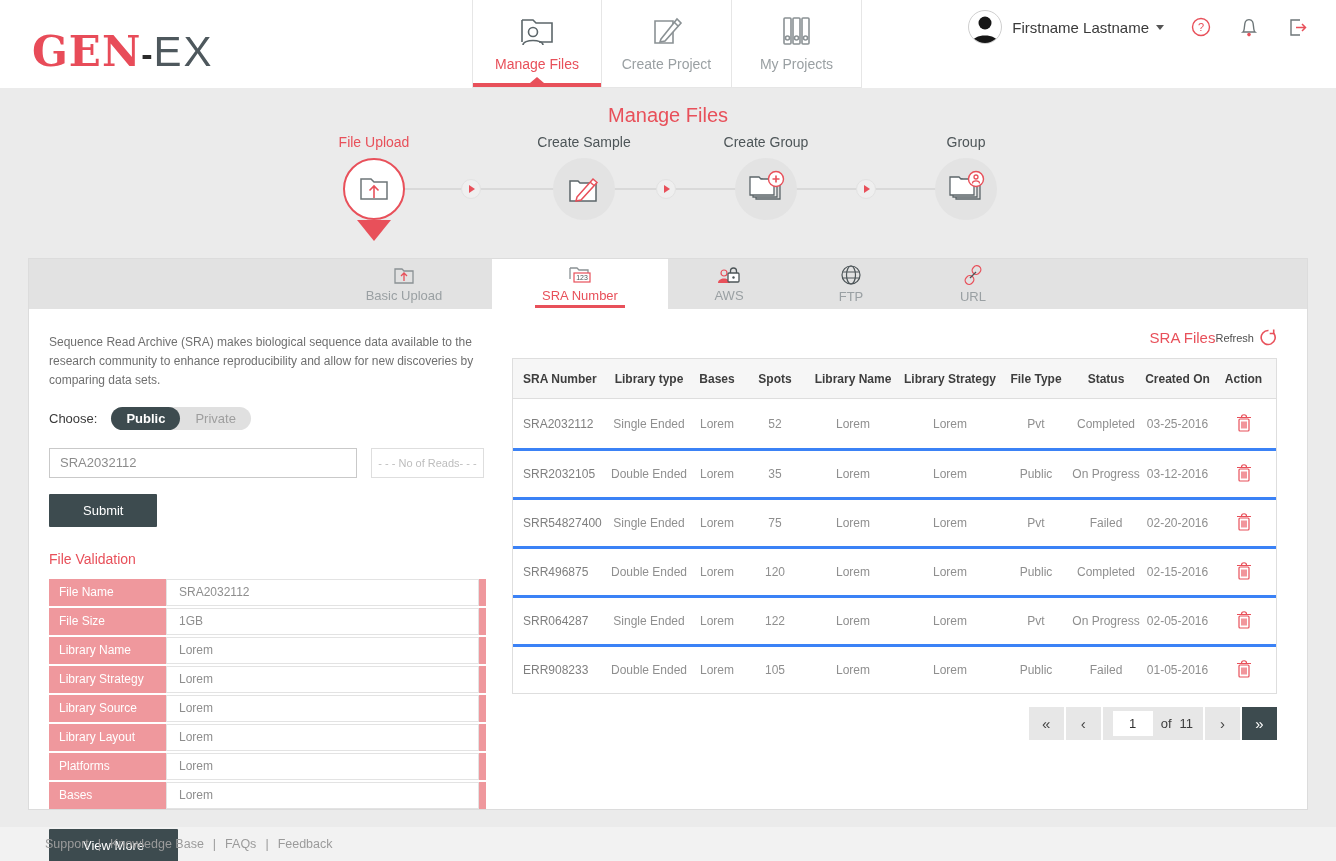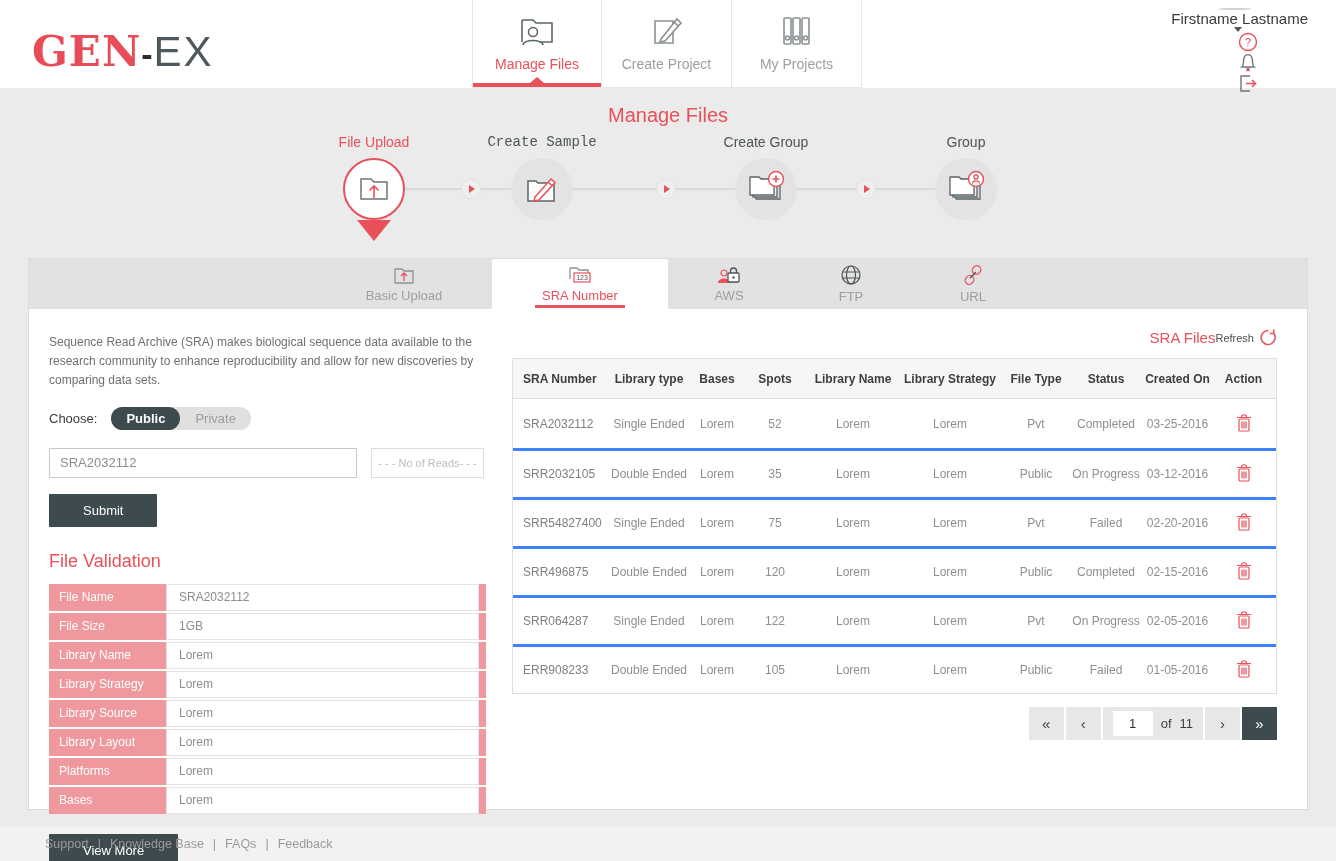--- a/index.html
+++ b/index.html
@@ -17,21 +17,21 @@
   .nav-tab { width:130px; height:88px; background:#fff; border:1px solid #e6e6e6; border-top:none;
              display:flex; flex-direction:column; align-items:center; justify-content:center; gap:9px;
              position:relative; cursor:pointer; }
   .nav-tab + .nav-tab { border-left:none; }
   .nav-tab .lbl { font-size:14px; color:#9aa0a3; }
   .nav-tab.active .lbl { color:#e8505a; }
   .nav-tab.active::after { content:""; position:absolute; left:0; right:0; bottom:0; height:4px; background:#e8505a; }
   .nav-tab.active::before { content:""; position:absolute; bottom:4px; left:50%; margin-left:-7px;
              border-left:7px solid transparent; border-right:7px solid transparent; border-bottom:6px solid #e8505a; }
 
-  .user-area { position:absolute; right:28px; top:8px; height:38px; display:flex; align-items:center;flex-direction:column; }
+  .user-area { position:absolute; right:28px; top:8px; height:38px; display:flex; align-items:center; }
   .avatar { width:34px; height:34px; border-radius:50%; border:1px solid #cfcfcf; background:#fff; overflow:hidden; }
   .user-name { margin-left:10px; font-size:15px; color:#3a3a3a; }
   .caret { width:0; height:0; border-left:4px solid transparent; border-right:4px solid transparent;
            border-top:5px solid #555; margin-left:7px; }
   .hdr-ico { margin-left:26px; width:22px; height:22px; display:flex; align-items:center; justify-content:center; cursor:pointer; }
 
   
   .page-title { padding-top:16px; height:46px; text-align:center; font-size:20px; color:#e8505a; }
   .stepper { position:relative; height:124px; }
   .step-line { position:absolute; left:374px; width:592px; top:54px; height:2px; background:#d9d9d9; }
@@ -67,21 +67,21 @@
   .toggle { background:#e0e0e0; border-radius:13px; display:flex; font-size:13px; cursor:pointer; }
   .toggle .opt { padding:4px 15px; border-radius:13px; color:#9e9e9e; }
   .toggle .opt.sel { background:#3d4b4f; color:#fff; font-weight:700; }
   .inputs-row { margin-top:18px; display:flex; gap:14px; }
   .sra-input { width:308px; height:30px; border:1px solid #c9c9c9; padding:0 10px; font-size:13px; color:#8c8c8c; outline:none; }
   .reads-input { width:113px; height:30px; border:1px solid #dedede; text-align:center; font-size:11px; color:#8c8c8c; outline:none; }
   .reads-input::placeholder { color:#bdbdbd; }
   .btn-dark { display:inline-block; background:#3d4b4f; color:#fff; font-size:13px; border:none;
               padding:9px 34px; cursor:pointer; border-radius:1px; }
   .submit-btn { margin-top:16px; }
-  .fv-title { margin-top:24px; font-size:18px; color:#e8505a; }
+  .fv-title { margin-top:24px; font-size:14px; color:#e8505a; }
   .fv-table { margin-top:12px; }
   .fv-row { display:flex; margin-bottom:2px; height:27px; }
   .fv-label { width:117px; background:#ef989d; color:#fff; font-size:12px; display:flex; align-items:center; padding-left:10px; }
   .fv-value { flex:1; border:1px solid #e3e3e3; color:#8e8e8e; font-size:12px; display:flex; align-items:center;
               padding-left:12px; background:#fff; }
   .fv-strip { width:7px; background:#ef989d; }
   .viewmore-btn { margin-top:18px; }
 
   
   .right-panel { flex:1; padding:20px 30px 0 6px; }
@@ -202,21 +202,21 @@
         <path d="M5 7 h10 l3 3 h13 v17 h-26 z" stroke="#6d7678" stroke-width="1.5" fill="#fff"></path>
         <path d="M18 26 V14 M13.5 18.5 L18 14 l4.5 4.5" stroke="#e8505a" stroke-width="1.6"></path>
       </svg>
     </div>
   </div>
 
   <div class="step-play" style="left:461px;">
       <i></i>
     </div>
 
-  <div class="step" style="left:472px;font-family:Liberation Mono, monospace;">
+  <div class="step" style="left:514px;">
     <div class="s-label">Create Sample</div>
     <div class="s-circle">
       <svg width="38" height="36" viewBox="0 0 38 36" fill="none">
         <path d="M5 10 h8 l2 2 h16 v18 h-26 z" stroke="#5c666a" stroke-width="1.5" fill="#fff"></path>
         <path d="M12 26 L28 8 l4 3.5 L16 29 l-5 1 z" fill="#fff" stroke="#e8505a" stroke-width="1.5"></path>
         <path d="M25 11 l4 3.5" stroke="#e8505a" stroke-width="1.5"></path>
       </svg>
     </div>
   </div>
 

